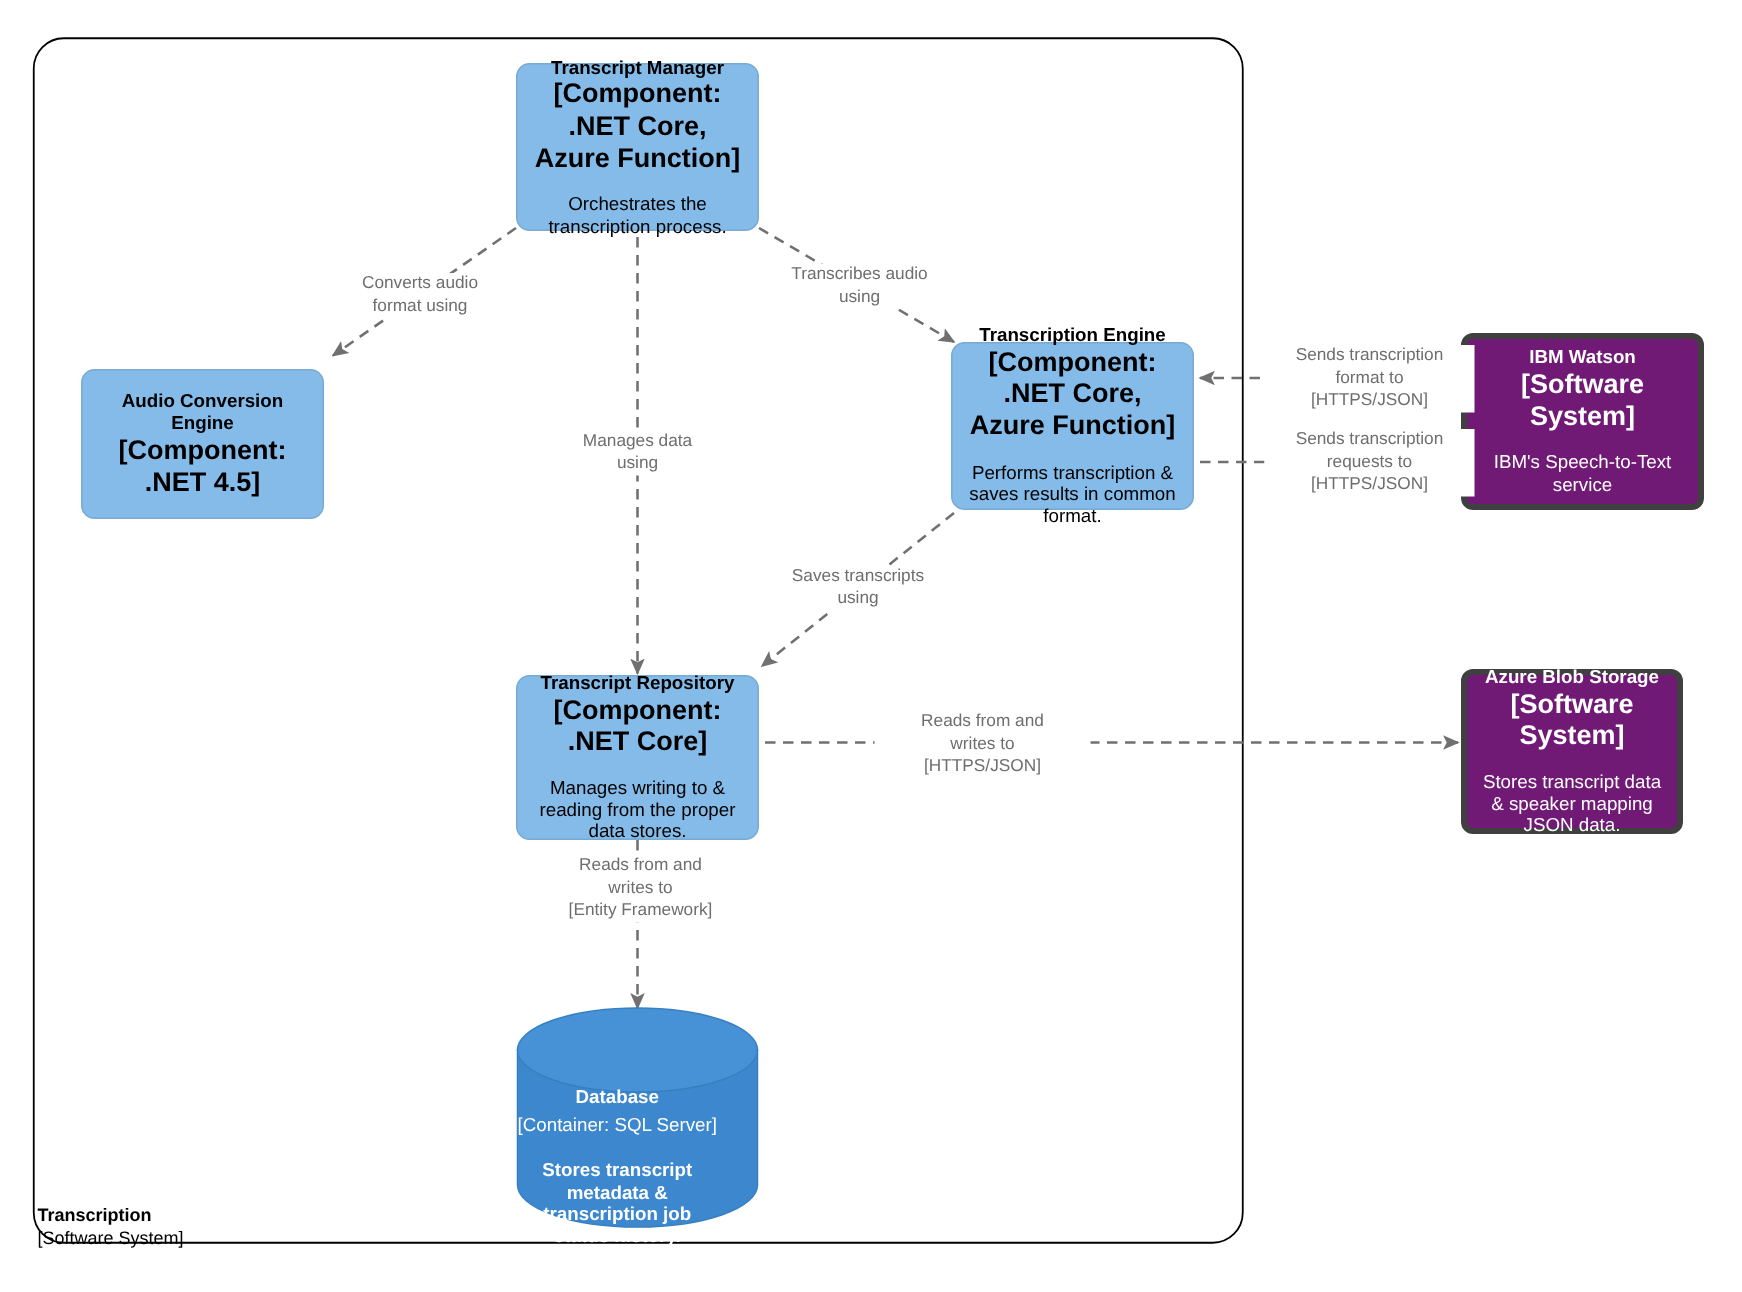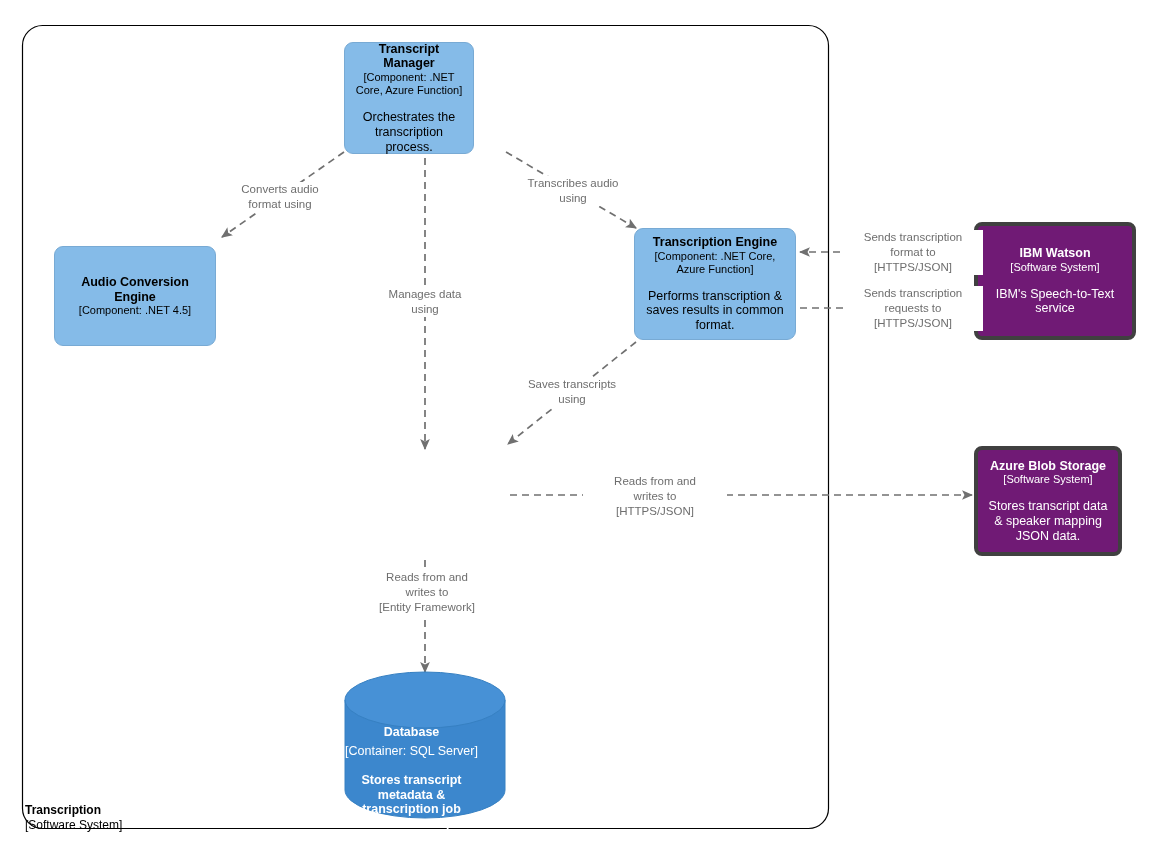--- a/index.html
+++ b/index.html
@@ -34,22 +34,22 @@
     align-items: center;
     justify-content: center;
     text-align: center;
     line-height: 1.18;
   }
   .node .title {
     font-weight: bold;
     font-size: 12.5px;
   }
   .node .meta {
-    font-size: 11px;
-    font-weight: normal;
+    font-size: 18px;
+    font-weight: bold;
   }
   .node .desc {
     font-size: 12.5px;
     margin-top: 13px;
   }
   .component {
     background: #85bbe8;
     border: 1px solid #78aad4;
     border-radius: 9px;
     color: #000000;
@@ -128,21 +128,21 @@
     <path d="M 510 495 L 972 495" fill="none" stroke="#707070" stroke-width="1.7" stroke-dasharray="7 5" marker-end="url(#arrowhead)"></path>
 
     <path d="M 425 560 L 425 672" fill="none" stroke="#707070" stroke-width="1.7" stroke-dasharray="7 5" marker-end="url(#arrowhead)"></path>
 
     <g>
       <path d="M 345 700 L 345 790 A 80 28 0 0 0 505 790 L 505 700 Z" fill="#3c87cd" stroke="#3680c2" stroke-width="1"></path>
       <ellipse cx="425" cy="700" rx="80" ry="28" fill="#4791d6" stroke="#3680c2" stroke-width="1"></ellipse>
     </g>
   </svg>
 
-  <div class="node component" style="left:344px; top:42px; width:130px; height:112px;">
+  <div class="node component" style="left:344px; top:42px; width:162px; height:112px;">
     <div class="title">Transcript Manager</div>
     <div class="meta">[Component: .NET Core, Azure Function]</div>
     <div class="desc">Orchestrates the transcription process.</div>
   </div>
 
   <div class="node component" style="left:54px; top:246px; width:162px; height:100px;">
     <div class="title">Audio Conversion Engine</div>
     <div class="meta">[Component: .NET 4.5]</div>
   </div>
 
@@ -151,20 +151,25 @@
     <div class="meta">[Component: .NET Core, Azure Function]</div>
     <div class="desc">Performs transcription &amp; saves results in common format.</div>
   </div>
 
   <div class="node external" style="left:974px; top:222px; width:162px; height:118px;">
     <div class="title">IBM Watson</div>
     <div class="meta">[Software System]</div>
     <div class="desc">IBM's Speech-to-Text service</div>
   </div>
 
+  <div class="node component" style="left:344px; top:450px; width:162px; height:110px;">
+    <div class="title">Transcript Repository</div>
+    <div class="meta">[Component: .NET Core]</div>
+    <div class="desc">Manages writing to &amp; reading from the proper data stores.</div>
+  </div>
 
   <div class="node external" style="left:974px; top:446px; width:148px; height:110px;">
     <div class="title">Azure Blob Storage</div>
     <div class="meta">[Software System]</div>
     <div class="desc">Stores transcript data &amp; speaker mapping JSON data.</div>
   </div>
 
   <div class="db-wrap" style="left:345px; top:672px; width:133px; height:146px;">
     <div class="db-text" style="top:50px;">
       <span class="title">Database</span><br>

